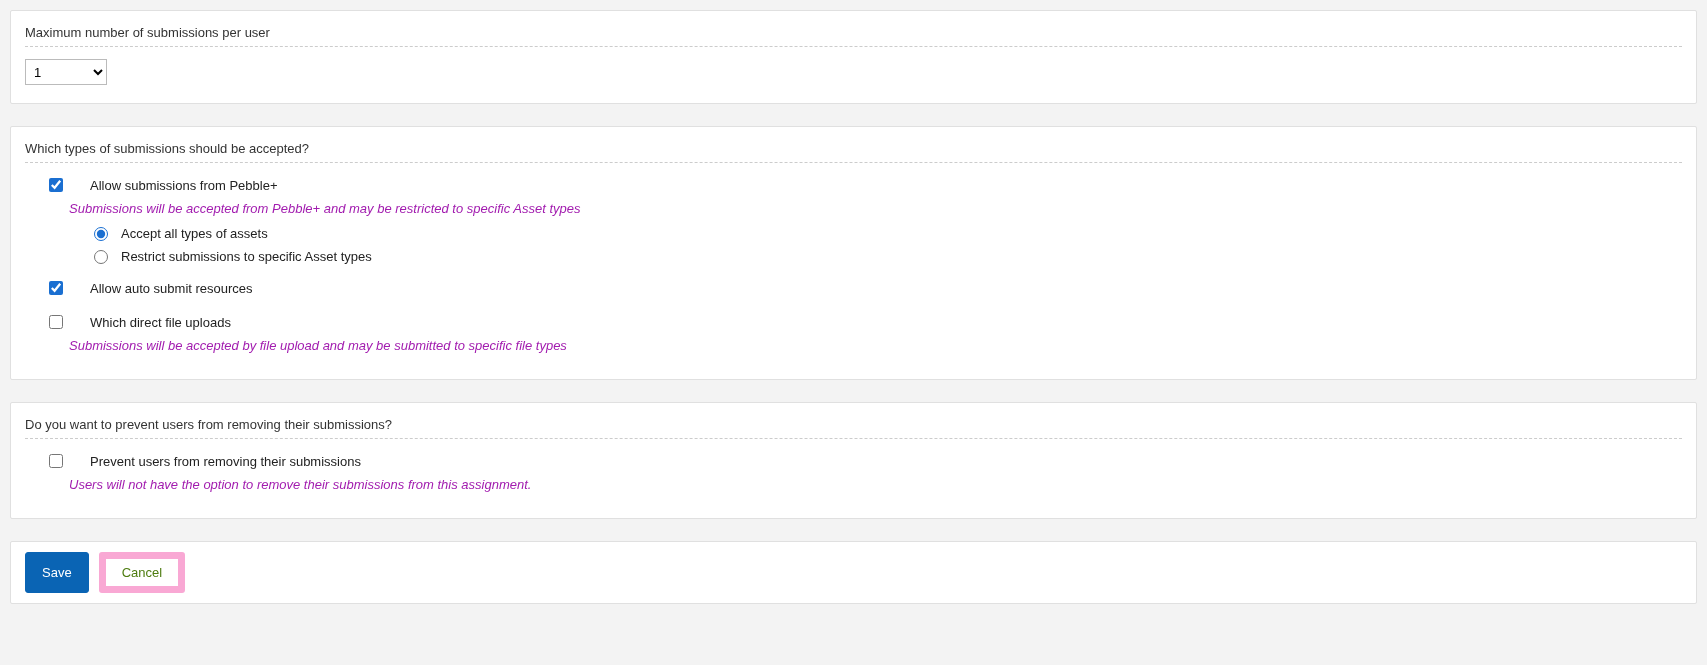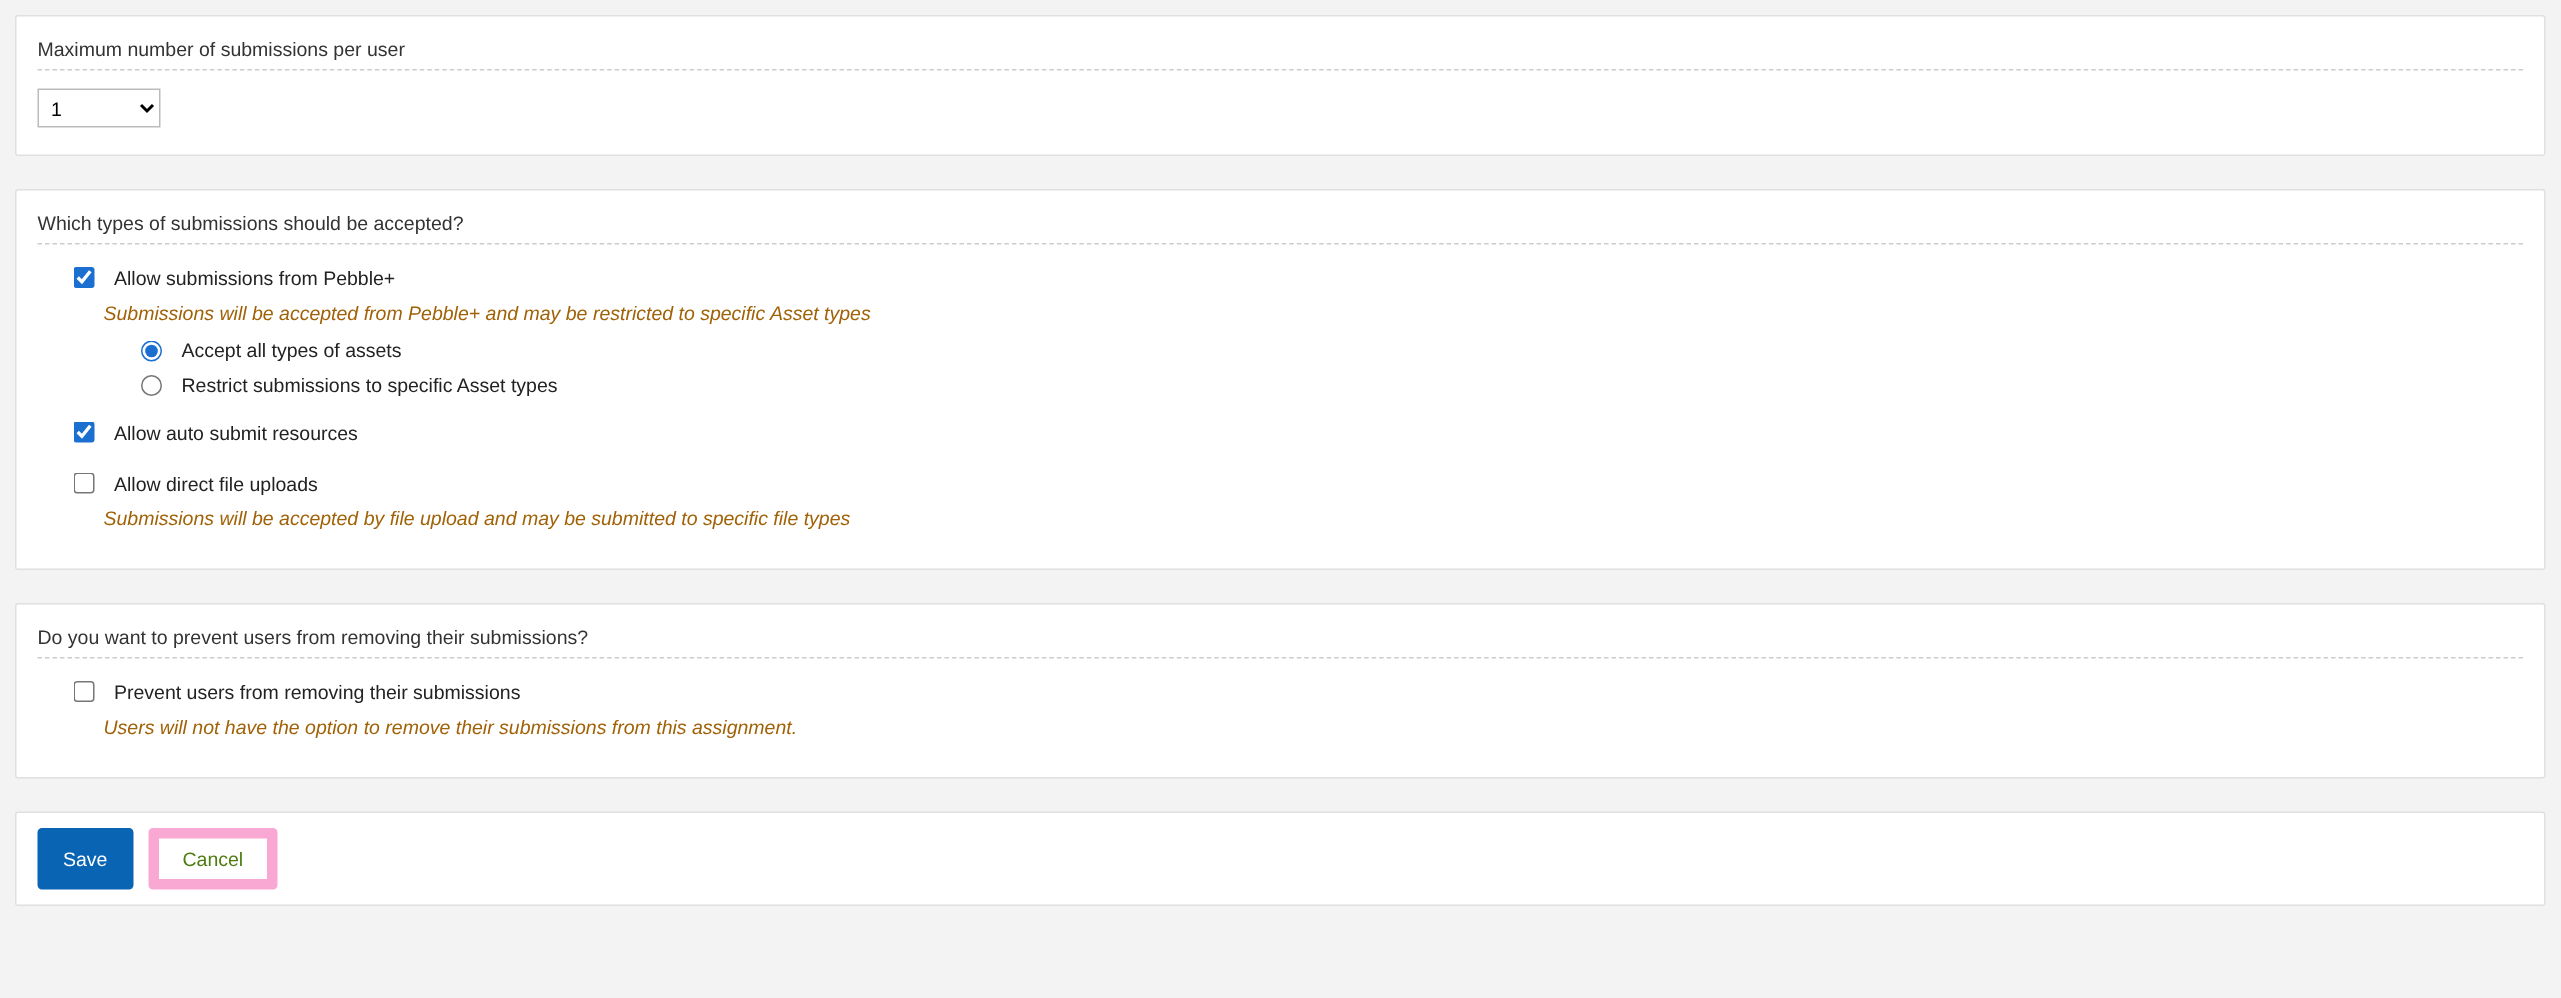--- a/index.html
+++ b/index.html
@@ -37,36 +37,36 @@
     padding: 2px 4px;
   }
   .option-group {
     margin-left: 20px;
     margin-bottom: 14px;
   }
   .option-group:last-child { margin-bottom: 0; }
   .check-line {
     display: flex;
     align-items: center;
-    gap: 10px;
+    gap: 24px;
     margin-bottom: 6px;
   }
   .check-line input[type="checkbox"] {
     width: 14px;
     height: 14px;
     accent-color: #1a6fd1;
   }
   .check-label {
     font-size: 13px;
     color: #222;
   }
   .desc {
     font-size: 13px;
     font-style: italic;
-    color: #a16207;
+    color: #a21caf;
     margin-left: 24px;
     margin-bottom: 8px;
   }
   .radio-group {
     margin-left: 44px;
   }
   .radio-line {
     display: flex;
     align-items: flex-end;
     gap: 10px;
@@ -139,21 +139,21 @@
   <div class="option-group">
     <div class="check-line">
       <input type="checkbox" id="chkAuto" checked="" style="">
       <span class="check-label">Allow auto submit resources</span>
     </div>
   </div>
 
   <div class="option-group">
     <div class="check-line">
       <input type="checkbox" id="chkDirect" style="">
-      <span class="check-label">Allow direct file uploads</span>
+      <span class="check-label">Which direct file uploads</span>
     </div>
     <div class="desc">Submissions will be accepted by file upload and may be submitted to specific file types</div>
   </div>
 </div>
 
 <div class="panel">
   <div class="section-title">Do you want to prevent users from removing their submissions?</div>
   <hr class="dashed-sep">
   <div class="option-group">
     <div class="check-line">

